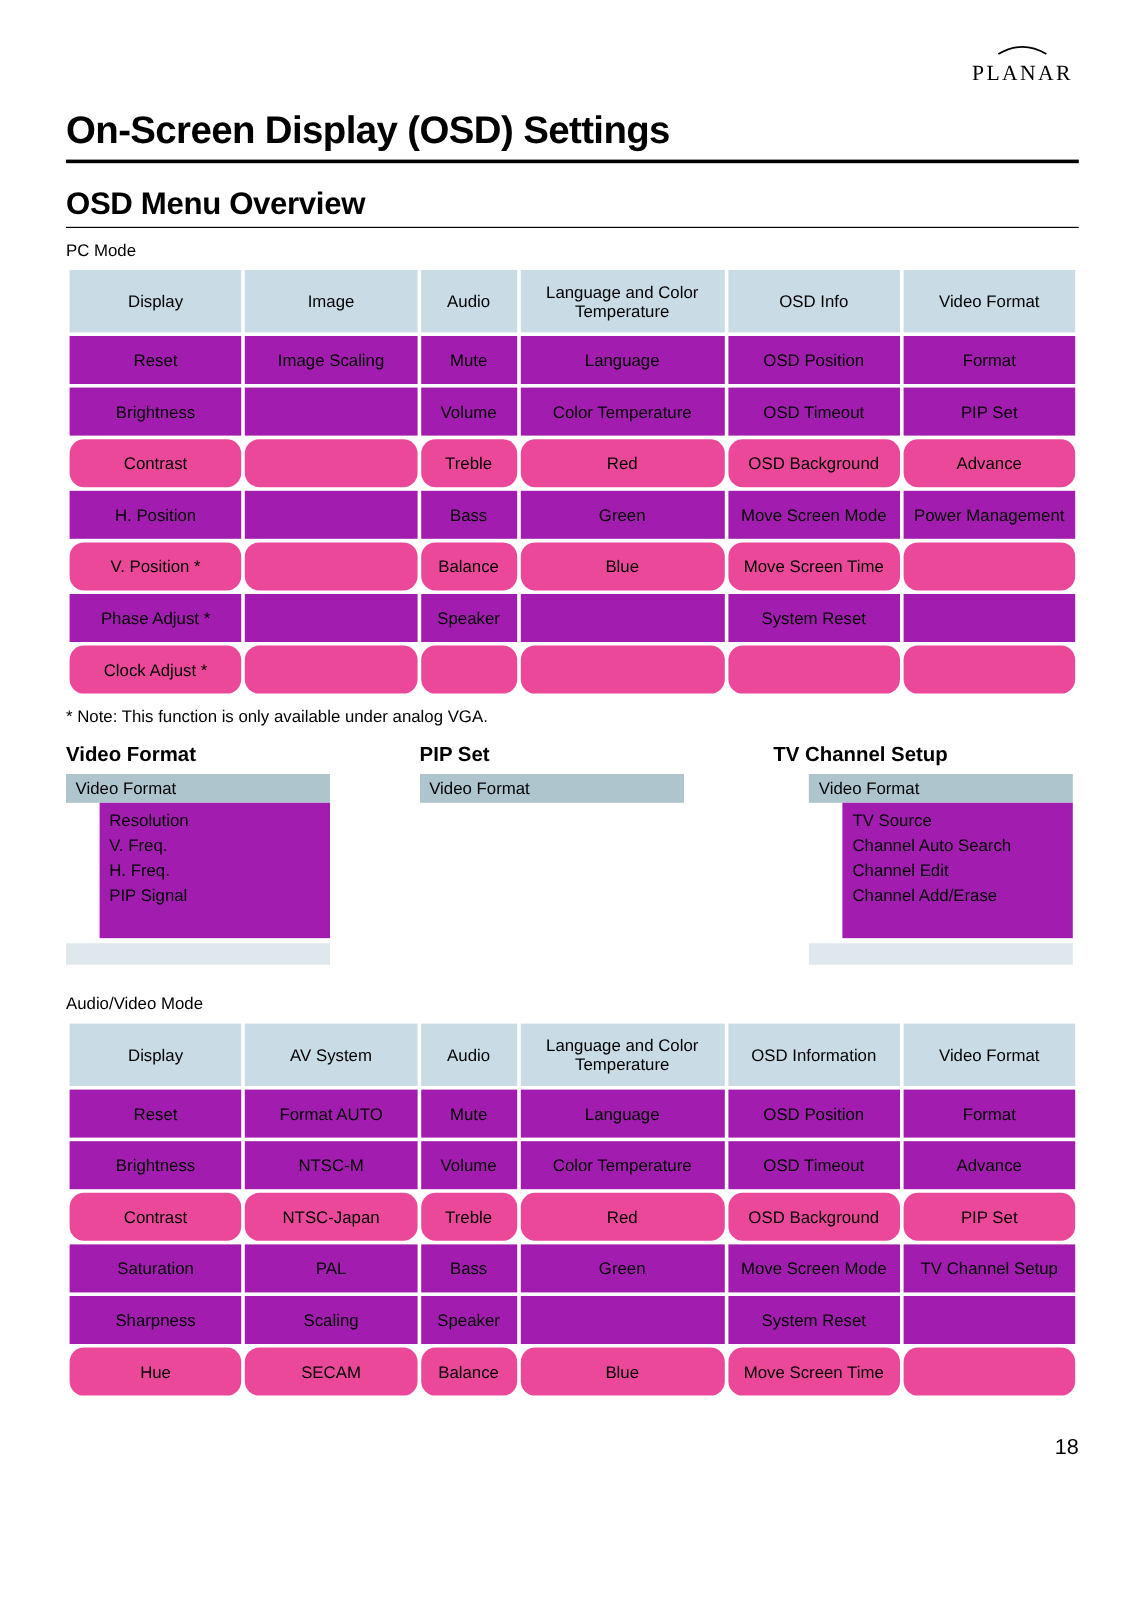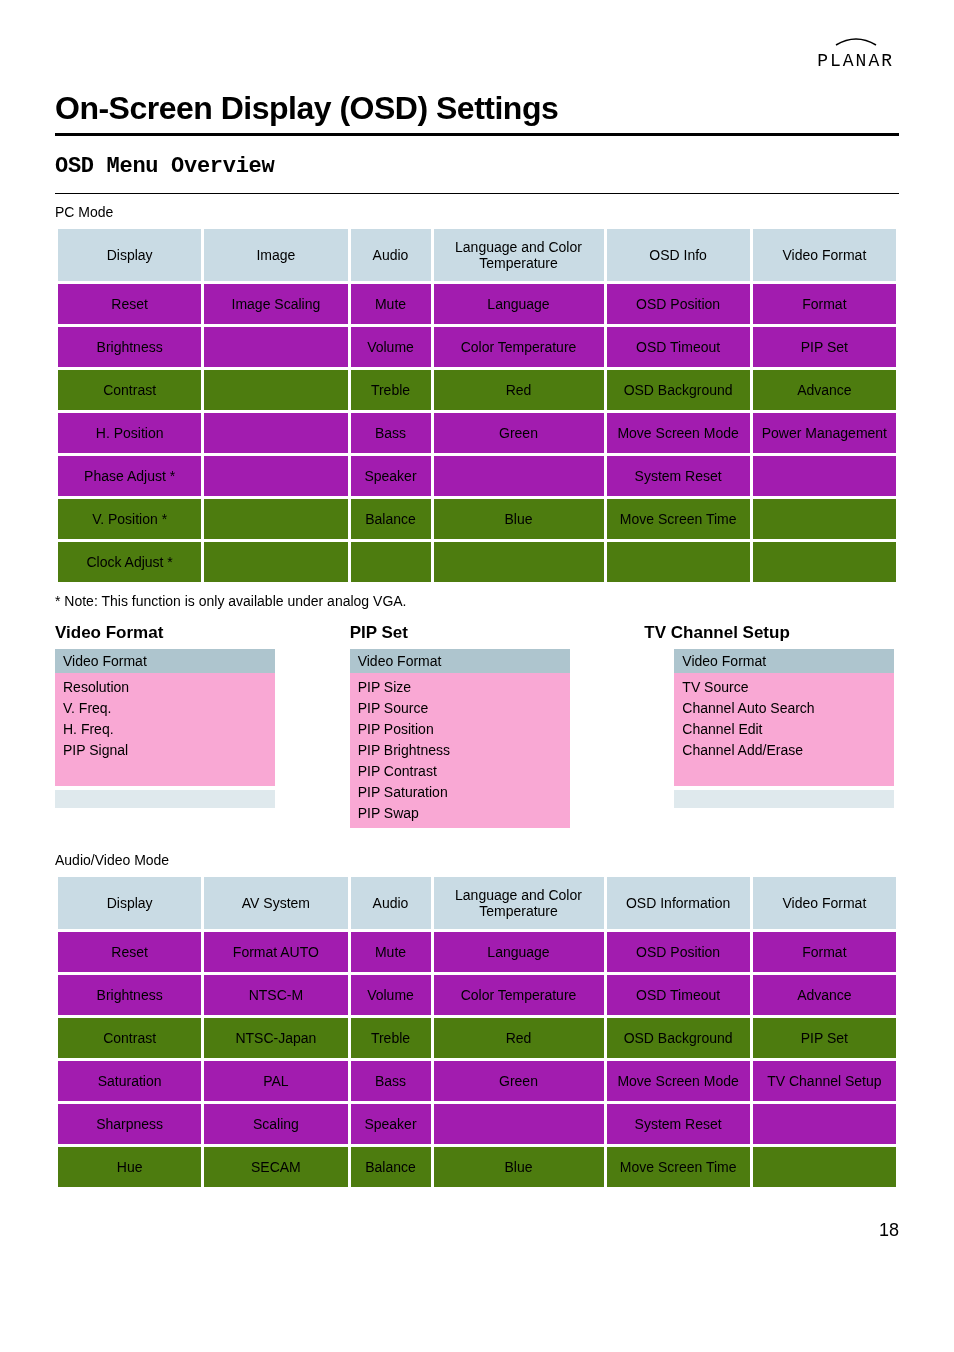--- a/index.html
+++ b/index.html
@@ -9,45 +9,45 @@
     min-height: 1352px;
     background: #fff;
     color: #000;
     padding: 60px 55px 40px 55px;
     position: relative;
   }
   .logo {
     position: absolute;
     top: 35px;
     right: 60px;
-    font-family: Liberation Mono, monospace;
+    font-family: Liberation Serif, serif;
     font-size: 18px;
     letter-spacing: 2px;
     font-weight: 300;
     text-align: center;
   }
   .logo svg { display: block; margin: 0 auto 2px; }
   h1.main-title {
     font-family: "Arial Black", Arial, sans-serif;
     font-weight: 900;
     font-size: 32px;
     margin-top: 30px;
     margin-bottom: 6px;
     letter-spacing: -0.5px;
   }
   .hr {
     border: none;
     border-top: 3px solid #000;
     margin-bottom: 18px;
   }
   h2.section-title {
-    font-family: Liberation Mono, monospace;
+    font-family: Liberation Sans, sans-serif;
     font-weight: 900;
-    font-size: 22px;
-    margin-bottom: 14px;
+    font-size: 26px;
+    margin-bottom: 4px;
     letter-spacing: -0.3px;
   }
   .thin-hr {
     border: none;
     border-top: 1.5px solid #000;
     margin-bottom: 10px;
   }
   h3.sub-title {
     font-weight: 400;
     font-size: 14px;
@@ -67,44 +67,45 @@
     margin-bottom: 8px;
   }
   table.grid td {
     text-align: center;
     vertical-align: middle;
     font-size: 14px;
     padding: 10px 4px;
     height: 40px;
   }
   .hdr { background: #c9dbe4; font-weight: 400; }
-  .even { background: #4d7c0f; }
+  .even { background: #ec4899; border-radius: 12px; }
   .odd { background: #a21caf; }
   .col-narrow { width: 80px; }
 
   
   .sub-cols {
     display: flex;
     gap: 40px;
     margin-bottom: 24px;
   }
   .sub-col { flex: 1; }
   .sub-col h3 { font-weight: 600; font-size: 17px; margin-bottom: 6px; }
   .sub-box {
     width: 220px;
     font-size: 14px;
   }
   .sub-box .sb-hdr {
     background: #aec5ce;
     padding: 4px 8px;
   }
   .sub-box .sb-body {
-    background: #f9a8d4;
+    background: #a21caf;
     padding: 4px 8px;
     min-height: 20px;
+    margin-left: 28px;
   }
   .sub-box .sb-line { line-height: 1.5; }
   .sub-box .sb-gap { height: 4px; background: #fff; }
   .sub-box .sb-foot { background: #dfe9ed; height: 18px; }
 
   .tv-col { margin-left: 30px; }
 
   .page-num {
     text-align: right;
     font-size: 18px;
@@ -172,34 +173,34 @@
   </tr>
   <tr>
     <td class="odd">H. Position</td>
     <td class="odd"></td>
     <td class="odd">Bass</td>
     <td class="odd">Green</td>
     <td class="odd">Move Screen Mode</td>
     <td class="odd">Power Management</td>
   </tr>
   <tr>
-    <td class="odd">Phase Adjust *</td>
-    <td class="odd"></td>
-    <td class="odd">Speaker</td>
-    <td class="odd"></td>
-    <td class="odd">System Reset</td>
-    <td class="odd"></td>
-  </tr>
-  <tr>
     <td class="even">V. Position *</td>
     <td class="even"></td>
     <td class="even">Balance</td>
     <td class="even">Blue</td>
     <td class="even">Move Screen Time</td>
     <td class="even"></td>
+  </tr>
+  <tr>
+    <td class="odd">Phase Adjust *</td>
+    <td class="odd"></td>
+    <td class="odd">Speaker</td>
+    <td class="odd"></td>
+    <td class="odd">System Reset</td>
+    <td class="odd"></td>
   </tr>
   <tr>
     <td class="even">Clock Adjust *</td>
     <td class="even"></td>
     <td class="even"></td>
     <td class="even"></td>
     <td class="even"></td>
     <td class="even"></td>
   </tr>
 </tbody>
@@ -221,29 +222,20 @@
       </div>
       <div class="sb-gap"></div>
       <div class="sb-foot"></div>
     </div>
   </div>
 
   <div class="sub-col">
     <h3>PIP Set</h3>
     <div class="sub-box">
       <div class="sb-hdr">Video Format</div>
-      <div class="sb-body">
-        <div class="sb-line">PIP Size</div>
-        <div class="sb-line">PIP Source</div>
-        <div class="sb-line">PIP Position</div>
-        <div class="sb-line">PIP Brightness</div>
-        <div class="sb-line">PIP Contrast</div>
-        <div class="sb-line">PIP Saturation</div>
-        <div class="sb-line">PIP Swap</div>
-      </div>
     </div>
   </div>
 
   <div class="sub-col">
     <h3>TV Channel Setup</h3>
     <div class="sub-box tv-col">
       <div class="sb-hdr">Video Format</div>
       <div class="sb-body">
         <div class="sb-line">TV Source</div>
         <div class="sb-line">Channel Auto Search</div>

